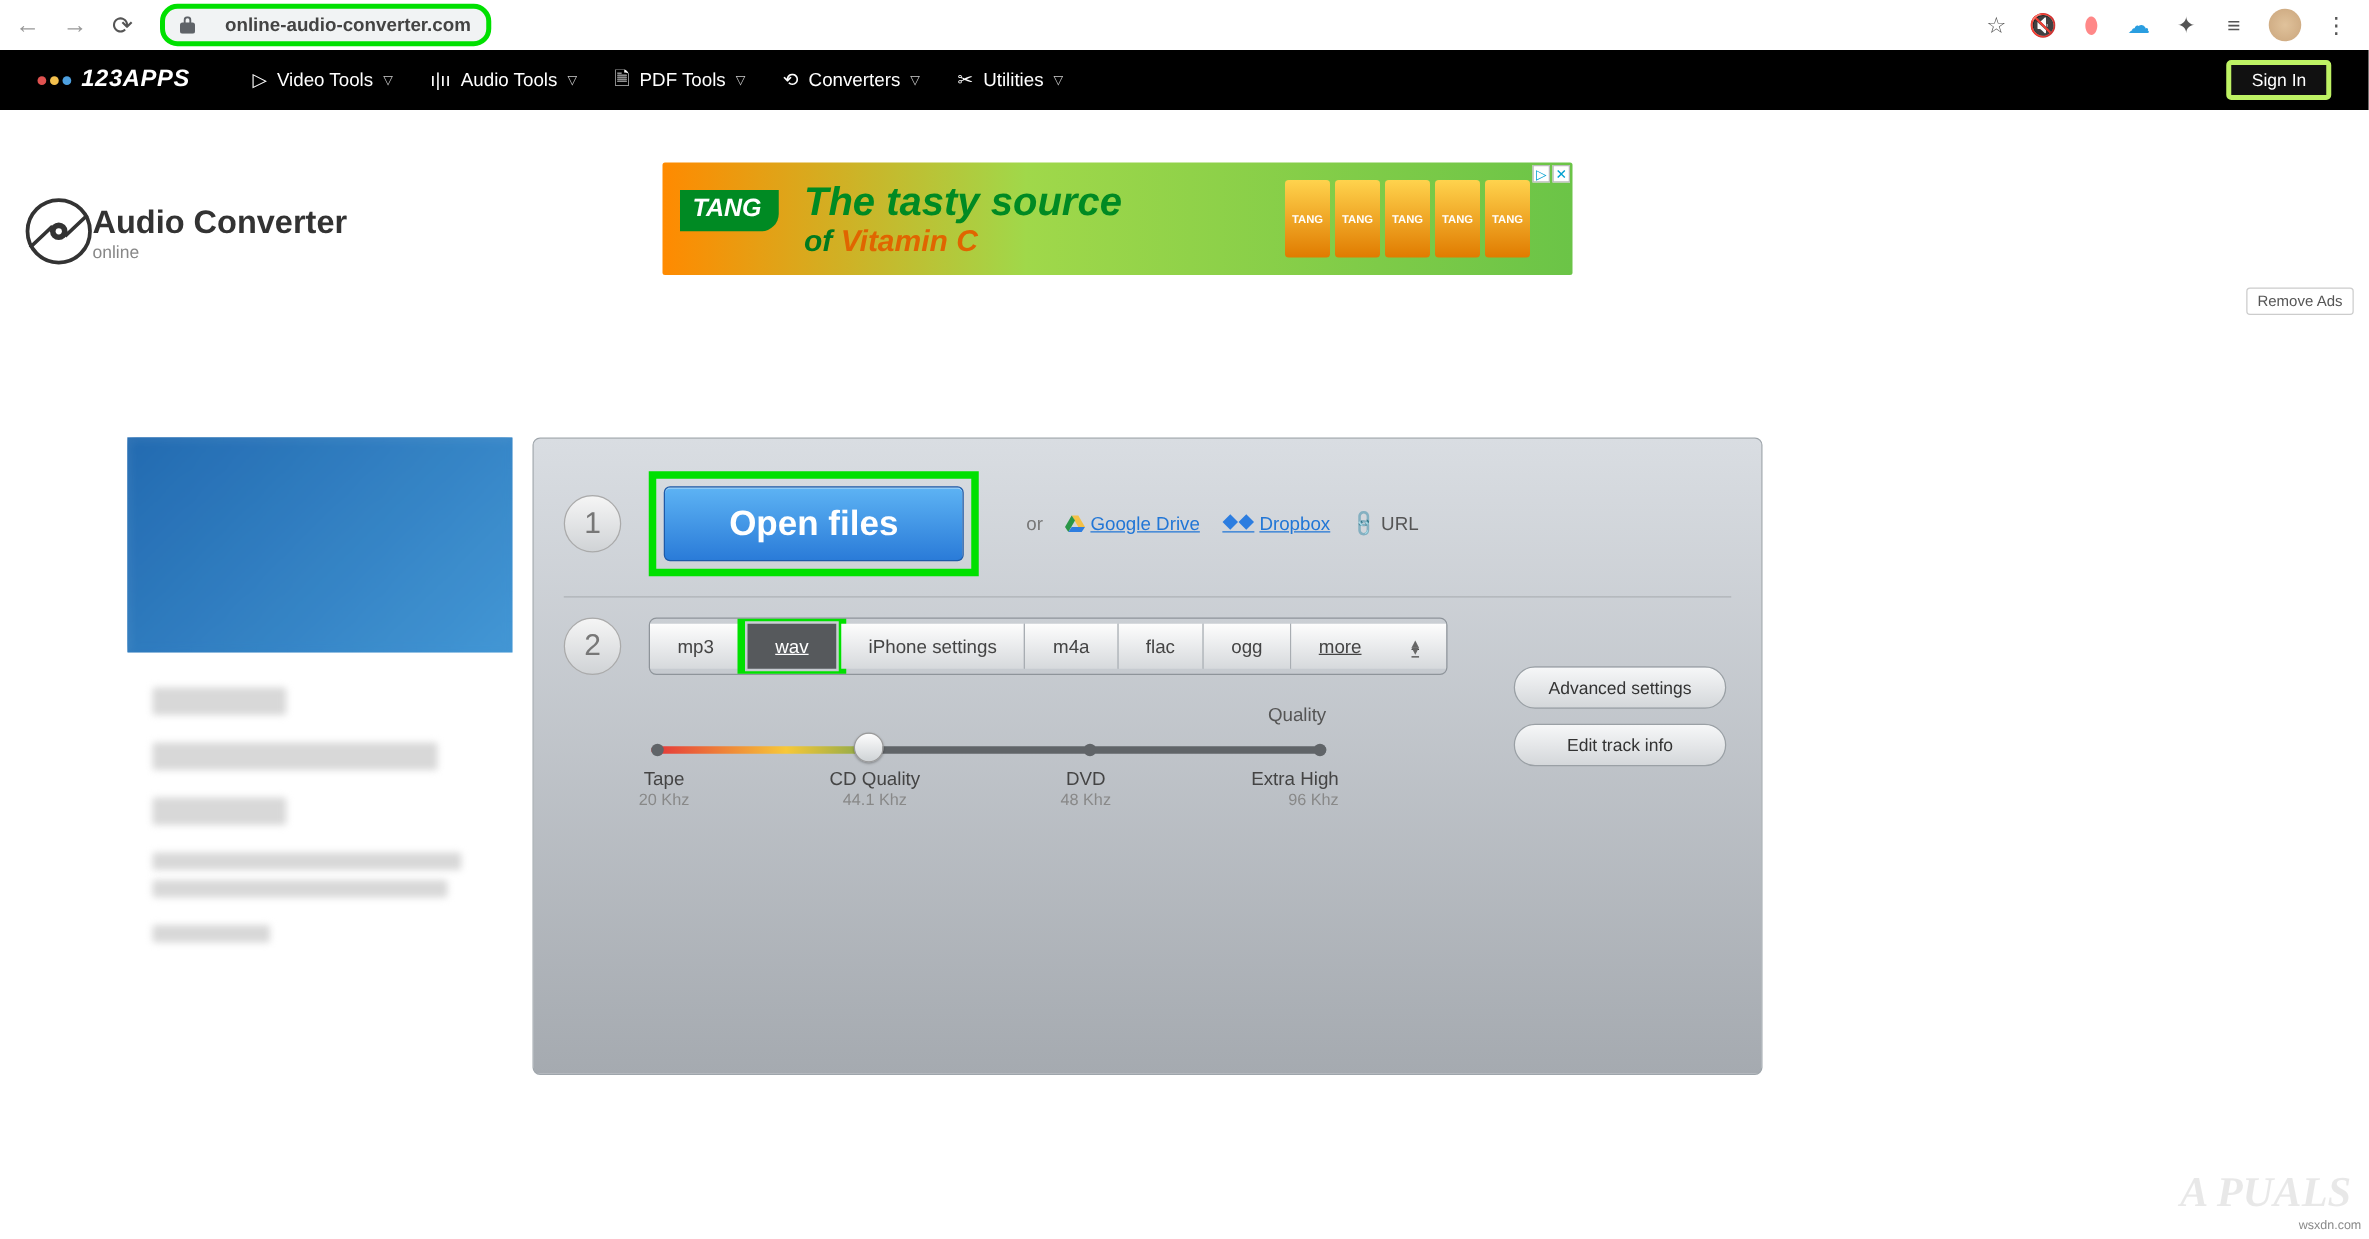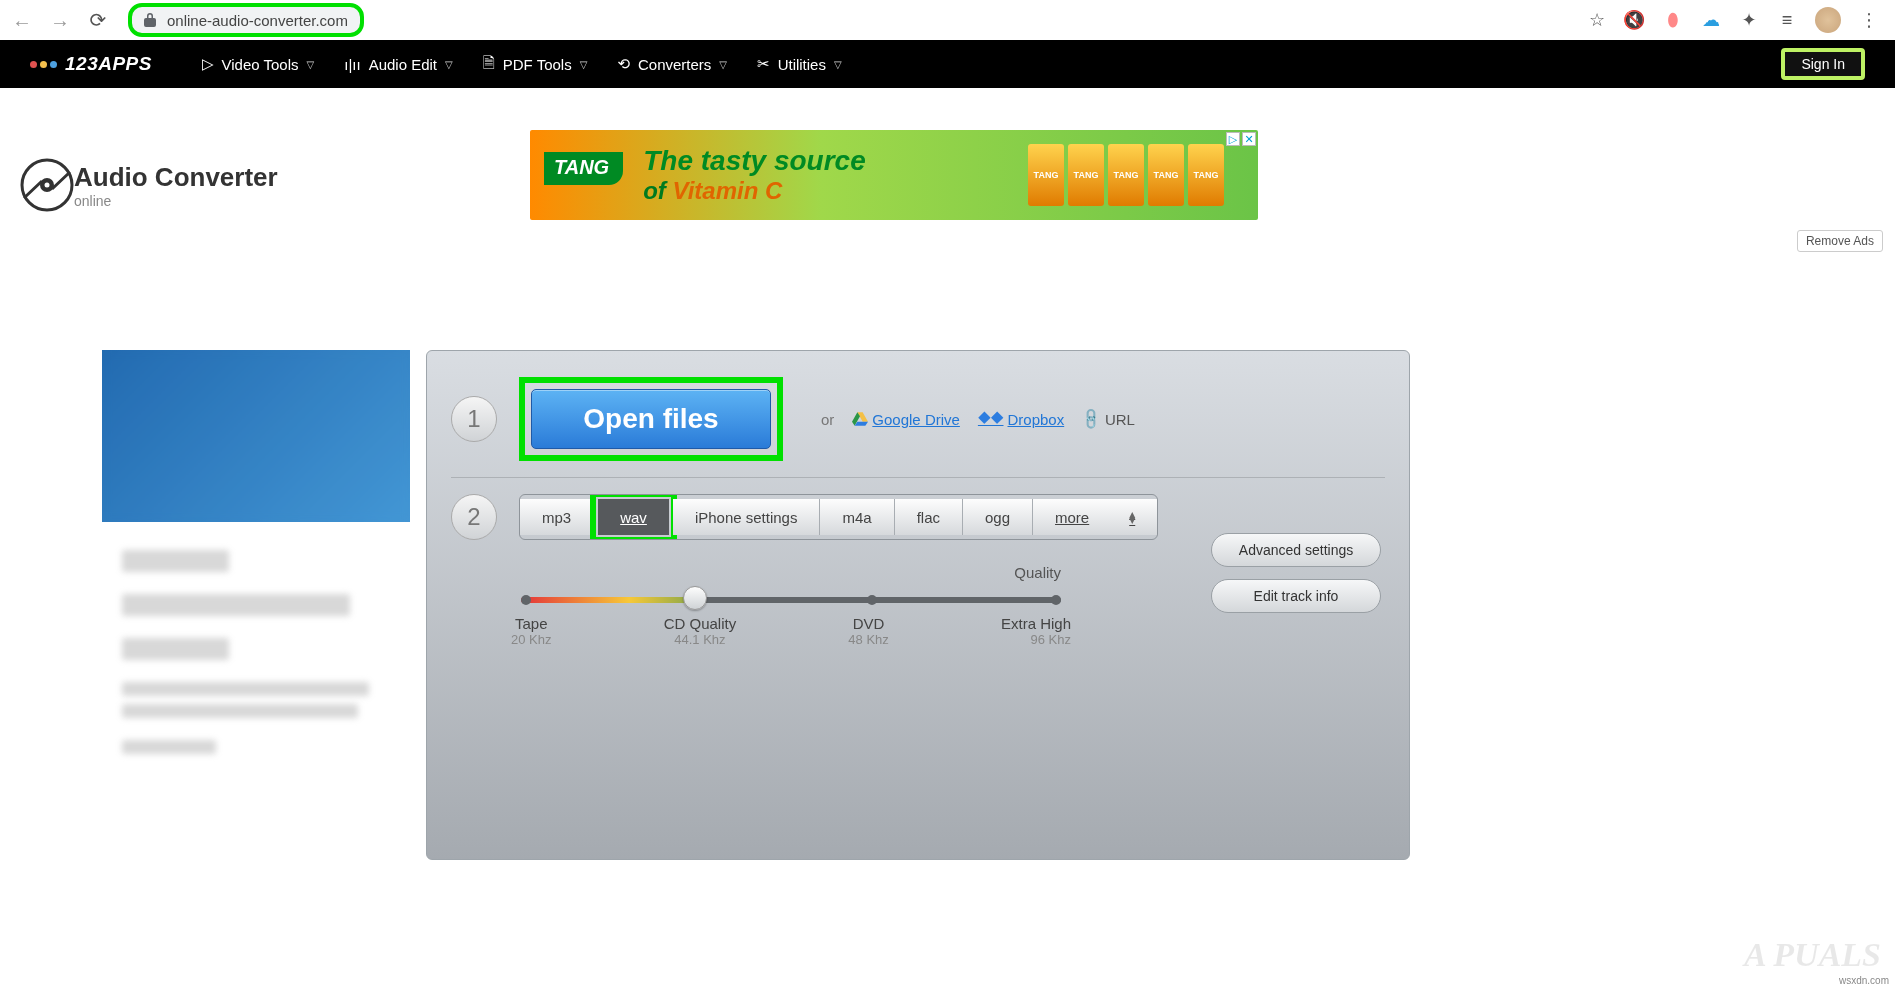--- a/index.html
+++ b/index.html
@@ -2,21 +2,21 @@
 <html><head>
 <meta charset="utf-8">
 <style>
   * { box-sizing: border-box; margin: 0; padding: 0; font-family: Arial, Helvetica, sans-serif; }
   body { width: 1895px; height: 991px; background: #fff; overflow: hidden; position: relative; }
 
   
   .browser-bar { height: 40px; display: flex; align-items: center; padding: 0 10px; background: #fff; gap: 14px; }
   .nav-arrow { color: #999; font-size: 20px; width: 24px; text-align: center; }
   .nav-arrow.enabled { color: #555; }
-  .addr-box { display: flex; align-items: center; border: 4px solid #00e000; height: 34px; padding: 0 12px; background: #f1f3f4; border-radius: 14px; font-size: 15px; color: #444; gap: 11px; margin-left: 4px; min-width: 220px;}
+  .addr-box { display: flex; align-items: center; border: 4px solid #00e000; height: 34px; padding: 0 12px; background: #f1f3f4; border-radius: 14px; font-size: 15px; color: #444; gap: 24px; margin-left: 4px; min-width: 220px; font-weight: bold;}
   .addr-box svg { flex: none; }
   .chrome-spacer { flex: 1; }
   .chrome-icons { display: flex; align-items: center; gap: 18px; padding-right: 6px;}
   .chrome-icon { width: 20px; height: 20px; display: flex; align-items: center; justify-content: center; color: #555; font-size: 18px;}
 
   
   .topnav { height: 48px; background: #000; display: flex; align-items: center; padding: 0 30px; color: #fff; gap: 30px;}
   .brand { display: flex; align-items: center; font-weight: 800; font-size: 19px; letter-spacing: 0.5px; gap: 8px; margin-right: 20px; font-style: italic;}
   .brand-dots { display: flex; gap: 3px; }
   .brand-dots span { width: 7px; height: 7px; border-radius: 50%; display: inline-block; }
@@ -31,21 +31,21 @@
   
   .app-header { position: absolute; left: 20px; top: 70px; display: flex; align-items: center; }
   .disc-icon svg { display:block; }
   .app-title h1 { font-size: 26px; font-weight: 700; color: #333;}
   .app-title .sub { font-size: 14px; color: #888; }
 
   
   .ad-banner { position: absolute; left: 530px; top: 42px; width: 728px; height: 90px; background: linear-gradient(90deg,#ff8a00 0%,#a0d84a 40%,#6bc447 100%); border-radius: 2px; display:flex; align-items:center; padding: 0 14px; overflow:hidden;}
   .ad-banner .tang-tag { background: #008a23; color:#fff; font-weight:700; font-style:italic; padding:4px 14px 6px 10px; border-radius:0 0 14px 0; font-size:20px; margin-top:-14px;}
   .ad-text { margin-left: 20px; color: #008a23; font-style: italic; font-family: Georgia, serif; }
-  .ad-text .l1 { font-size: 28px; font-weight: 600; font-style: italic; }
+  .ad-text .l1 { font-size: 32px; font-weight: 600; font-style: italic; }
   .ad-text .l2 { font-size: 24px; color:#e06500; font-weight:600;}
   .ad-text .l2 .o { color:#007a1f;}
   .ad-packs { display:flex; gap:4px; margin-left:auto; margin-right: 20px;}
   .ad-packs div { width:36px; height:62px; background: linear-gradient(#ffd34d,#e07b00); border-radius:3px; display:flex; align-items:center; justify-content:center; font-size:9px; font-weight:700; color:#fff; text-align:center;}
   .ad-close { position:absolute; top:2px; right:2px; display:flex; gap:2px; font-size:11px; color:#00a0d0;}
   .ad-close span{ background:#fff; border:1px solid #bbb; width:14px; height:14px; display:flex;align-items:center;justify-content:center;}
 
   .remove-ads { position:absolute; right: 12px; top: 142px; border:1px solid #ccc; border-radius:3px; padding:3px 8px; font-size:12px; background:#fff; color:#555;}
 
   
@@ -135,21 +135,21 @@
     </span>
     <span>123APPS</span>
   </div>
   <div class="nav-item">
     <span>▷</span>
     <span>Video Tools</span>
     <span class="chev">▽</span>
   </div>
   <div class="nav-item">
     <span>ı|ıı</span>
-    <span>Audio Edit</span>
+    <span>Audio Tools</span>
     <span class="chev">▽</span>
   </div>
   <div class="nav-item">
     <span>🗎</span>
     <span>PDF Tools</span>
     <span class="chev">▽</span>
   </div>
   <div class="nav-item">
     <span>⟲</span>
     <span>Converters</span>

